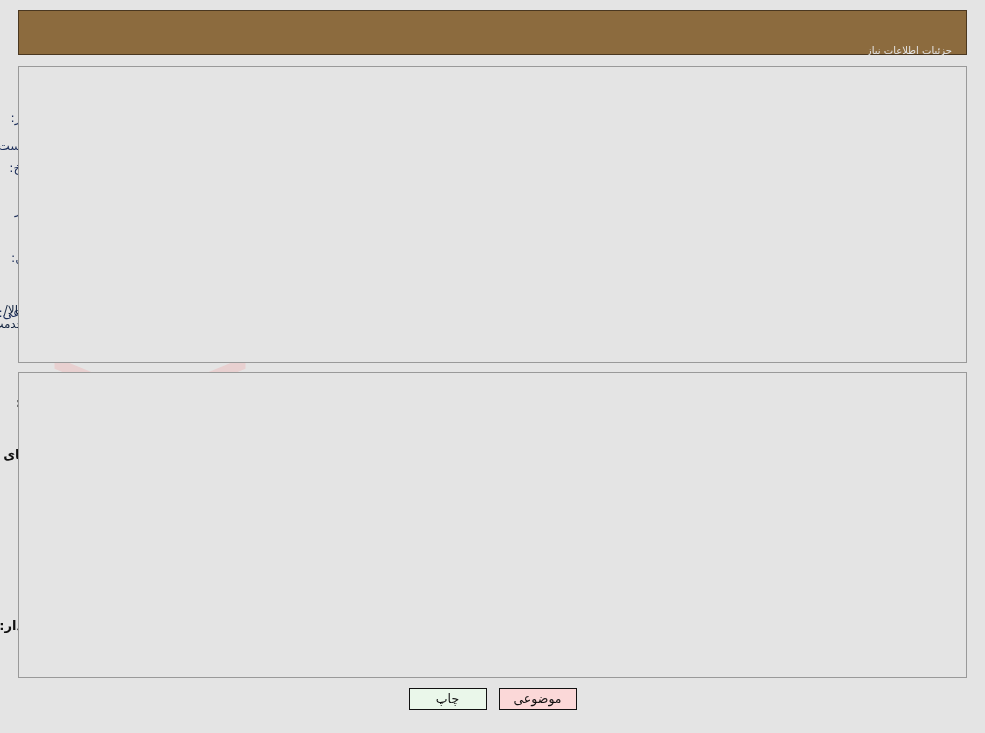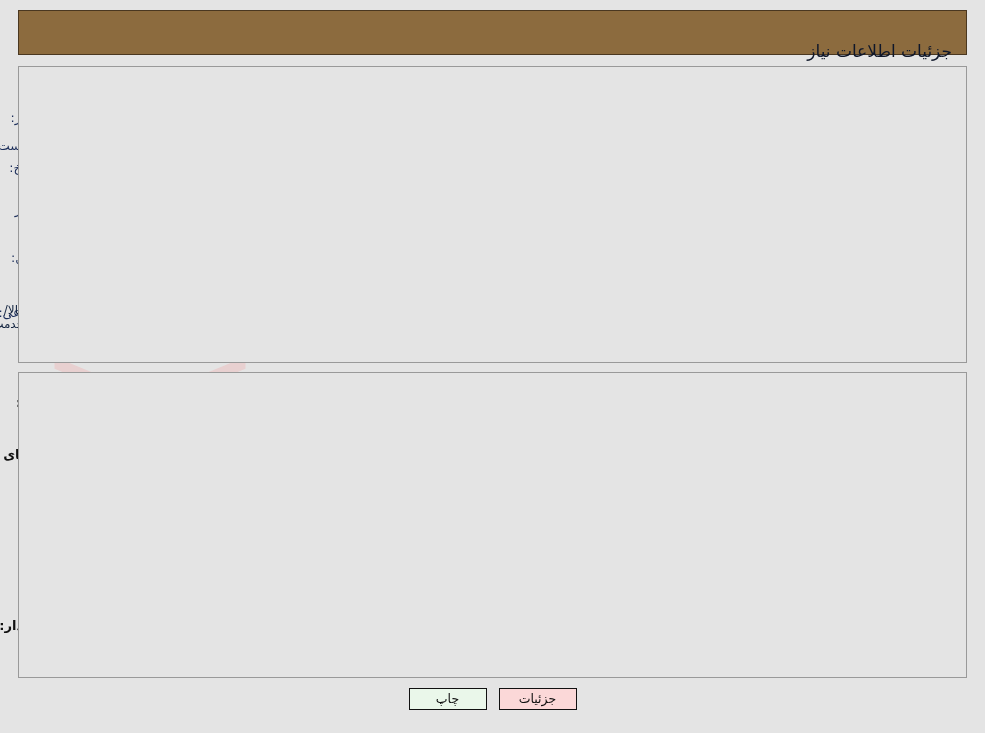--- a/index.html
+++ b/index.html
@@ -39,22 +39,22 @@
     background: #8c6b3e;
     border: 1px solid #4a3720;
     box-sizing: border-box;
     display: flex;
     align-items: center;
     justify-content: flex-start;
     padding-right: 14px;
     z-index: 2;
   }
   .titlebar .ttl {
-    color: #0f172a;
-    font-size: 17px;
+    color: #e5e5e5;
+    font-size: 10px;
     margin-top: 36px;
   }
 
   
   .panel {
     position: absolute;
     background: #e4e4e4;
     border: 1px solid #999;
     box-sizing: border-box;
     z-index: 1;
@@ -451,15 +451,15 @@
   </tbody>
 </table>
 
 <div class="bold-lbl" style="position:absolute; right:876px; top:618px;">توضیحات خریدار:</div>
 <div class="tarea" style="position:absolute; right:108px; top:589px; left:112px; height:80px;">
   <span>پیشنهادات بدون پیوست مشخصات فنی ومالی فاقد اعتبار می باشد. در ضمن کالا پس از ارسال به جزیره خارگ ودر صورت تایید نهایی مبلغ فاکتور پس از دو ماه قابل پرداخت است.</span>
   <span class="grip">◢</span>
 </div>
 
 <div class="btnbar">
-  <div class="btn btn-back">جزئیات</div>
+  <div class="btn btn-back">موضوعی</div>
   <div class="btn btn-print">چاپ</div>
 </div>
 
 </body></html>

